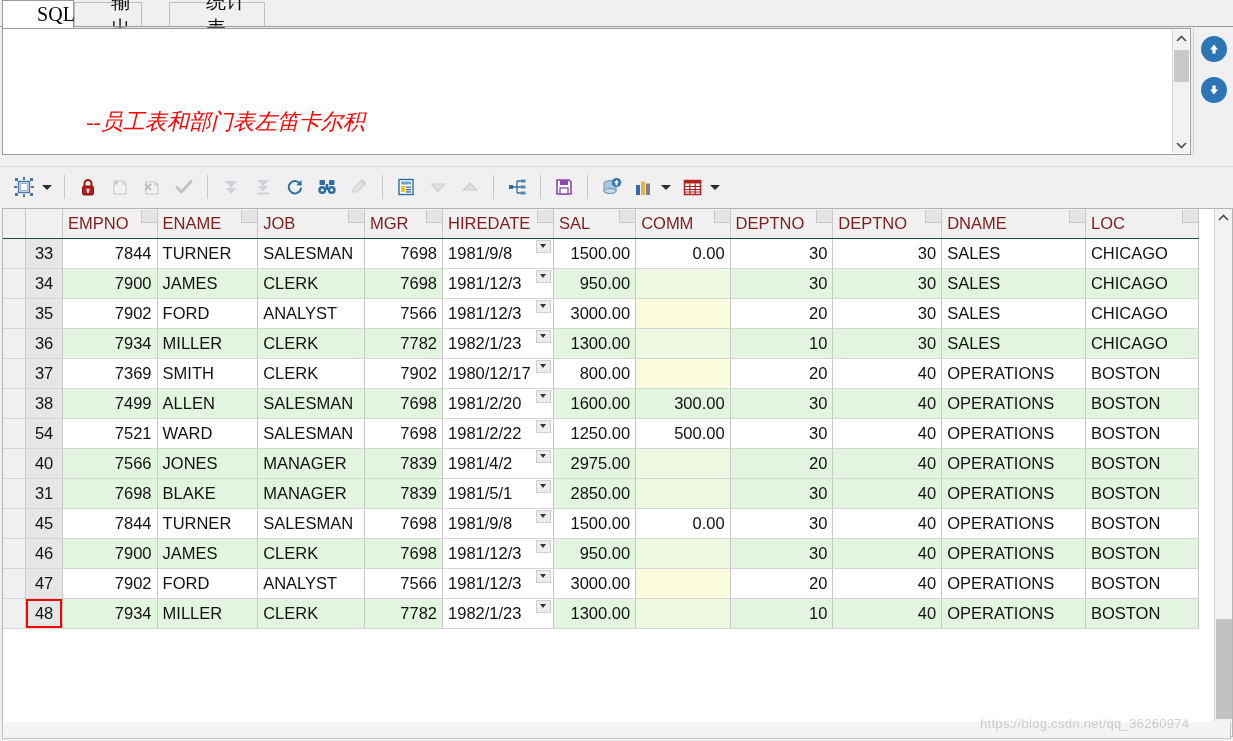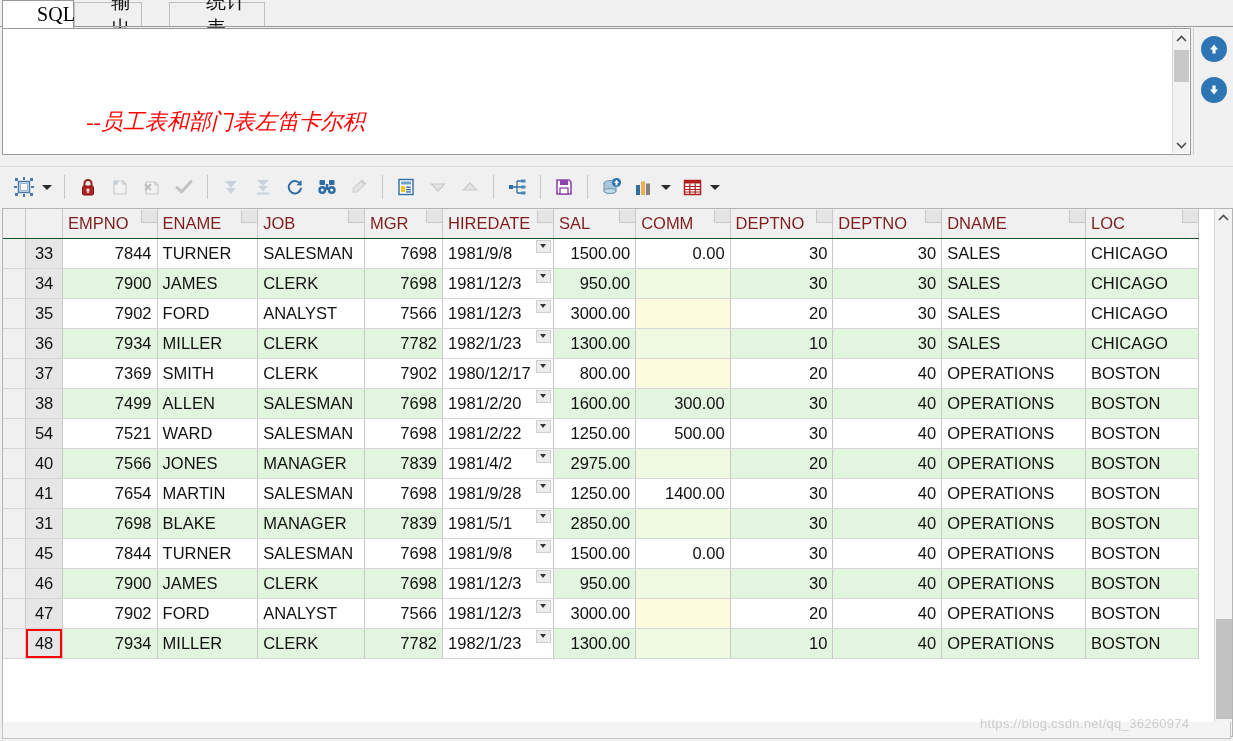--- a/index.html
+++ b/index.html
@@ -553,37 +553,20 @@
             <td class="dt w-hire">1981/4/2<span class="dd">
                 <i></i>
               </span></td>
             <td class="num w-sal">2975.00</td>
             <td class="num w-comm nullc"></td>
             <td class="num w-deptno1">20</td>
             <td class="num w-deptno2">40</td>
             <td class="txt w-dname">OPERATIONS</td>
             <td class="txt w-loc">BOSTON</td>
           </tr>
-          <tr>
-            <td class="c-pick"></td>
-            <td class="c-rn">41</td>
-            <td class="num w-empno">7654</td>
-            <td class="txt w-ename">MARTIN</td>
-            <td class="txt w-job">SALESMAN</td>
-            <td class="num w-mgr">7698</td>
-            <td class="dt w-hire">1981/9/28<span class="dd">
-                <i></i>
-              </span></td>
-            <td class="num w-sal">1250.00</td>
-            <td class="num w-comm">1400.00</td>
-            <td class="num w-deptno1">30</td>
-            <td class="num w-deptno2">40</td>
-            <td class="txt w-dname">OPERATIONS</td>
-            <td class="txt w-loc">BOSTON</td>
-          </tr>
           <tr class="alt">
             <td class="c-pick"></td>
             <td class="c-rn">31</td>
             <td class="num w-empno">7698</td>
             <td class="txt w-ename">BLAKE</td>
             <td class="txt w-job">MANAGER</td>
             <td class="num w-mgr">7839</td>
             <td class="dt w-hire">1981/5/1<span class="dd">
                 <i></i>
               </span></td>

